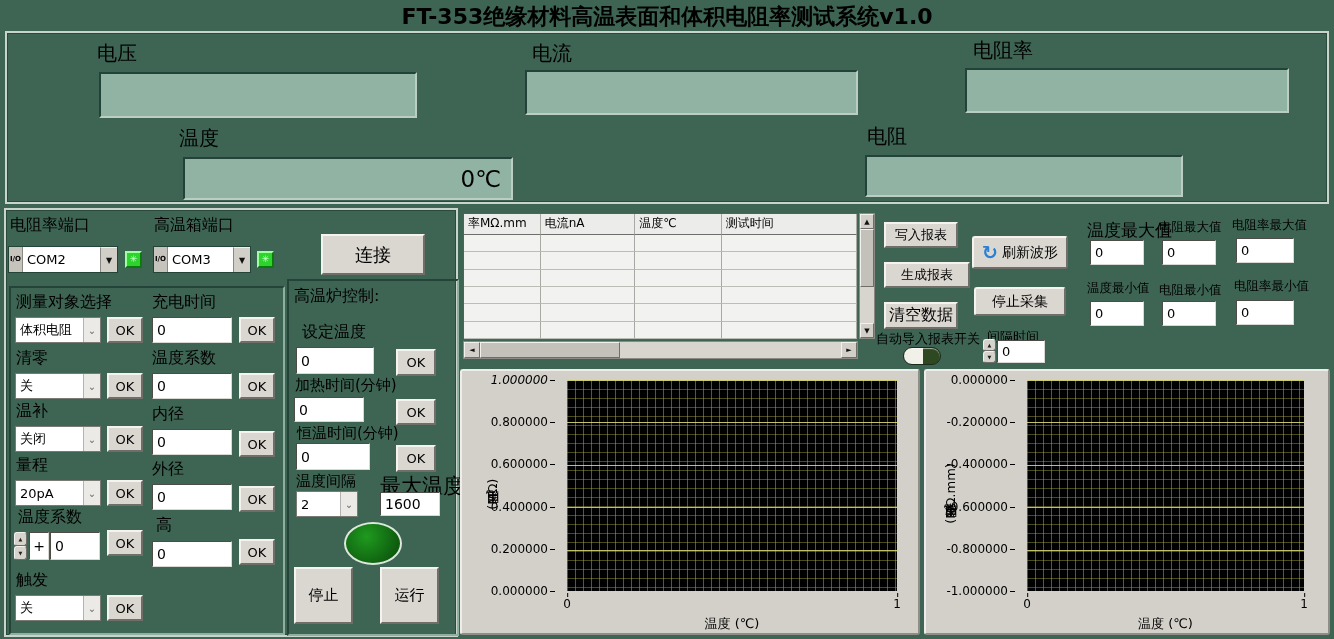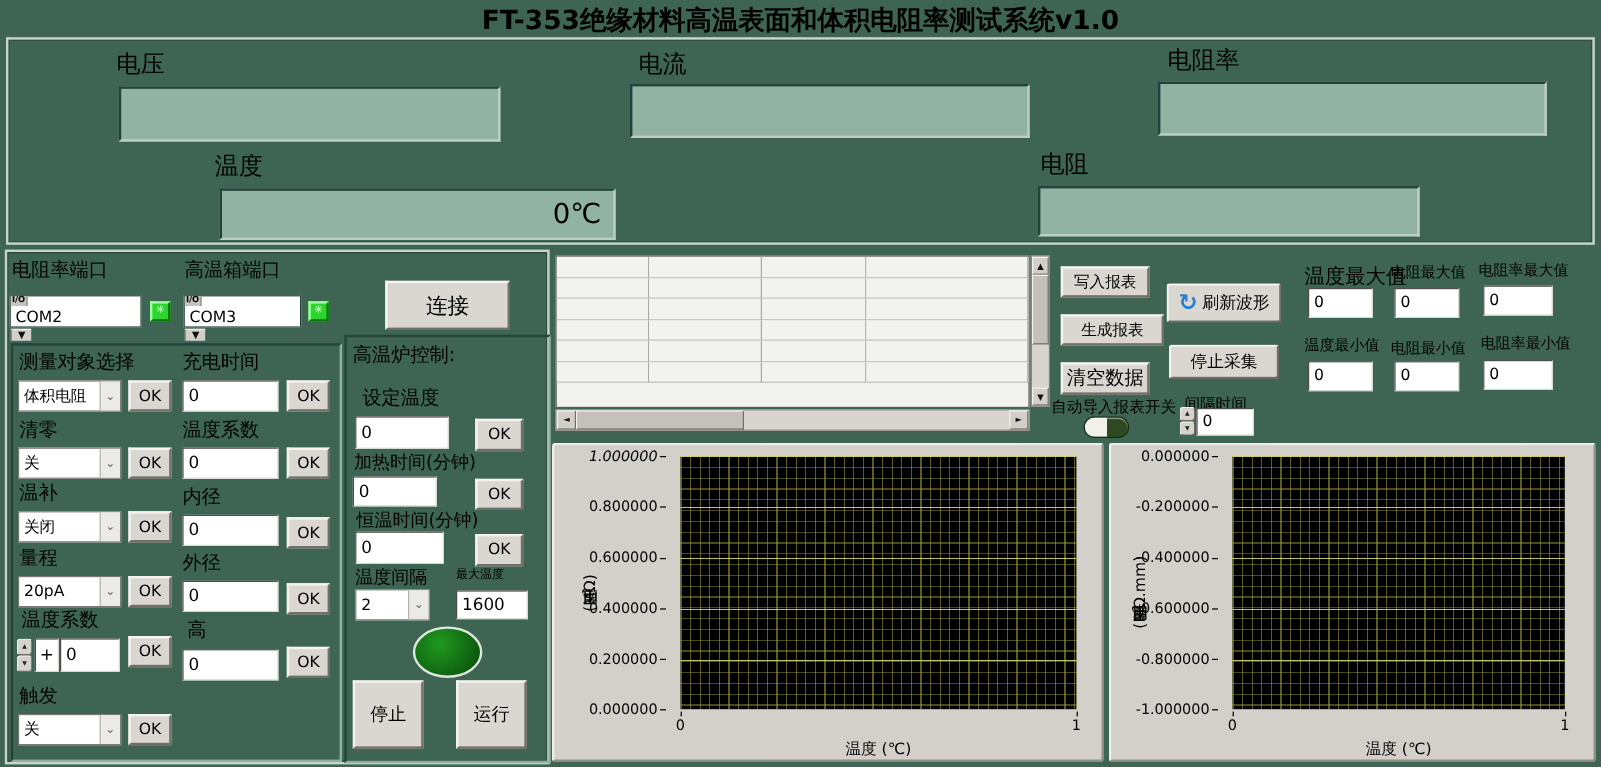--- a/index.html
+++ b/index.html
@@ -12,21 +12,21 @@
   .panel-sunken { border:2px solid; border-color:#24443a #8fafa0 #8fafa0 #24443a; }
   .btn { background:#dad7d1; border:2px solid; border-color:#f4f3f0 #6f6e69 #6f6e69 #f4f3f0; display:flex; align-items:center; justify-content:center; cursor:default; }
   .input { background:#ffffff; border:1px solid #4c4c48; border-right-color:#d9d9d4; border-bottom-color:#d9d9d4; padding:2px 4px; font-size:14px; display:flex; align-items:center; }
   .disp { background:#90b3a3; border:2px solid; border-color:#23423a #bccec4 #bccec4 #23423a; }
   .lbl { white-space:nowrap; }
 
   
   .combo { background:#fff; border:1px solid #7a7a75; display:flex; align-items:stretch; }
   .combo .c-text { flex:1; font-size:13px; padding:3px 4px; display:flex; align-items:center; overflow:hidden; }
   .combo .c-btn { width:17px; background:#eceae6; border-left:1px solid #b5b3ae; display:flex; align-items:center; justify-content:center; color:#6d6d68; font-size:10px; }
-  .lv-combo { display:flex; align-items:stretch; border:1px solid #24443a; background:#fff;flex-direction:column; }
+  .lv-combo { display:flex; align-items:stretch; border:1px solid #24443a; background:#fff; }
   .lv-combo .io { width:14px; background:#c6c3bc; border-right:1px solid #8b8984; font-size:7px; line-height:1.1; display:flex; align-items:center; justify-content:center; text-align:center; font-weight:bold; }
   .lv-combo .c-text { flex:1; font-size:13px; padding:2px 4px; display:flex; align-items:center; }
   .lv-combo .c-arrow { width:17px; background:#d2cfc9; border-left:1px solid #8b8984; border-top:1px solid #f0efec; display:flex; align-items:center; justify-content:center; font-size:8px; color:#111; }
 
   .led-sq { width:17px; height:17px; background:#2ed42e; border:2px solid; border-color:#9dff9d #0b7c0b #0b7c0b #9dff9d; display:flex; align-items:center; justify-content:center; font-size:9px; color:#ddffdd; line-height:1; }
 
   .spinner { width:13px; display:flex; flex-direction:column; }
   .spinner span { flex:1; background:#d6d3cd; border:1px solid; border-color:#f2f1ee #6f6e69 #6f6e69 #f2f1ee; font-size:5px; display:flex; align-items:center; justify-content:center; color:#222; border-radius:3px; }
 
   .ok-btn { font-size:13px; }
@@ -176,35 +176,41 @@
 
   <div class="abs lbl" style="left:289px;top:166px;font-size:15px;">加热时间(分钟)</div>
   <div class="abs input" style="left:288px;top:187px;width:70px;height:25px;">0</div>
   <div class="abs btn ok-btn" style="left:390px;top:189px;width:40px;height:26px;">OK</div>
 
   <div class="abs lbl" style="left:291px;top:214px;font-size:15px;">恒温时间(分钟)</div>
   <div class="abs input" style="left:290px;top:233px;width:74px;height:27px;">0</div>
   <div class="abs btn ok-btn" style="left:390px;top:235px;width:40px;height:27px;">OK</div>
 
   <div class="abs lbl" style="left:290px;top:262px;font-size:15px;">温度间隔</div>
-  <div class="abs lbl" style="left:374px;top:262px;font-size:10px;">最大温度</div>
+  <div class="abs lbl" style="left:374px;top:262px;font-size:21px;">最大温度</div>
   <div class="abs combo" style="left:290px;top:281px;width:62px;height:26px;">
     <span class="c-text">2</span>
     <span class="c-btn">⌄</span>
   </div>
   <div class="abs input" style="left:374px;top:282px;width:60px;height:24px;">1600</div>
 
   <div class="abs big-led" style="left:338px;top:312px;width:58px;height:43px;"></div>
 
   <div class="abs btn" style="left:288px;top:357px;width:59px;height:57px;font-size:15px;">停止</div>
   <div class="abs btn" style="left:374px;top:357px;width:59px;height:57px;font-size:15px;">运行</div>
 </div>
 
 <div class="abs" style="left:463px;top:213px;width:412px;height:146px;">
   <div class="tbl-cols abs" style="left:0;top:0;width:395px;height:127px;background:#f2f2f0;border:1px solid #5c5c58;">
+      <div class="tbl-row tbl-head" style="height: 21px;">
+        <div class="tbl-cell" style="width: 77px;">率MΩ.mm</div>
+        <div class="tbl-cell" style="width: 95px;">电流nA</div>
+        <div class="tbl-cell" style="width: 87px;">温度℃</div>
+        <div class="tbl-cell" style="width: 136px;">测试时间</div>
+      </div>
       <div class="tbl-row" style="height: 17.5px;">
         <div class="tbl-cell" style="width: 77px;"></div>
         <div class="tbl-cell" style="width: 95px;"></div>
         <div class="tbl-cell" style="width: 87px;"></div>
         <div class="tbl-cell" style="width: 136px;"></div>
       </div>
       <div class="tbl-row" style="height: 17.5px;">
         <div class="tbl-cell" style="width: 77px;"></div>
         <div class="tbl-cell" style="width: 95px;"></div>
         <div class="tbl-cell" style="width: 87px;"></div>

